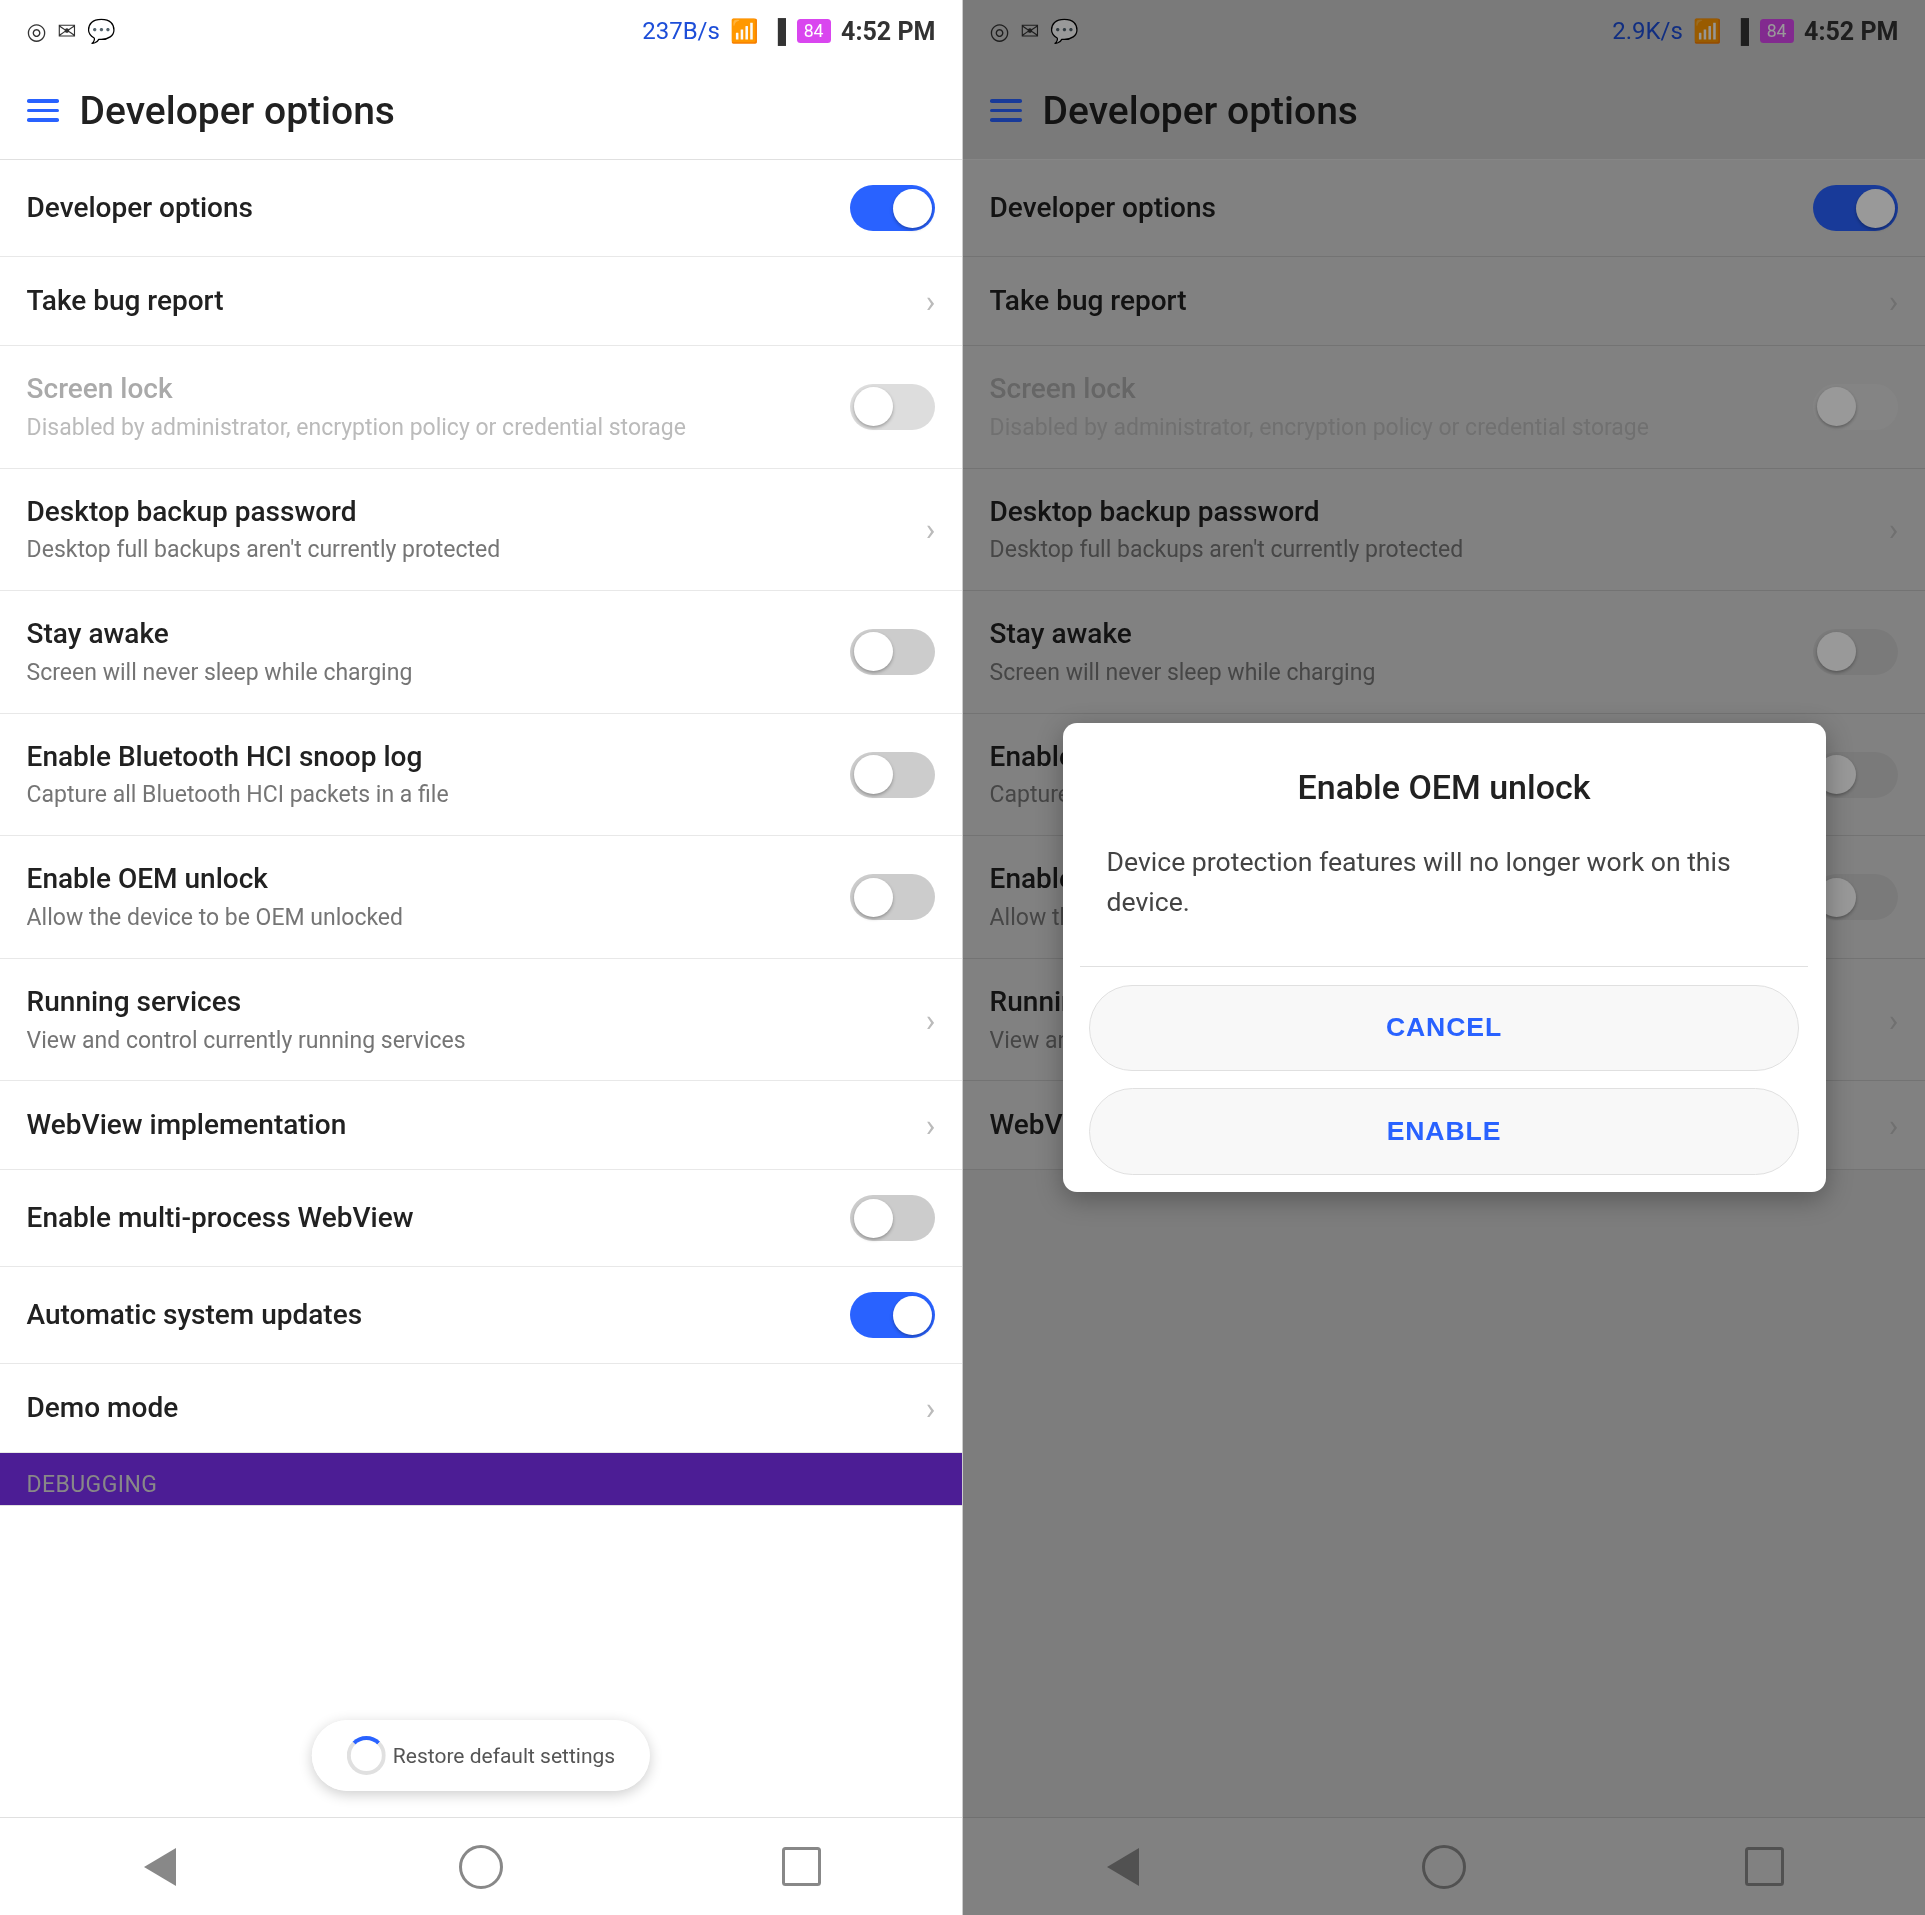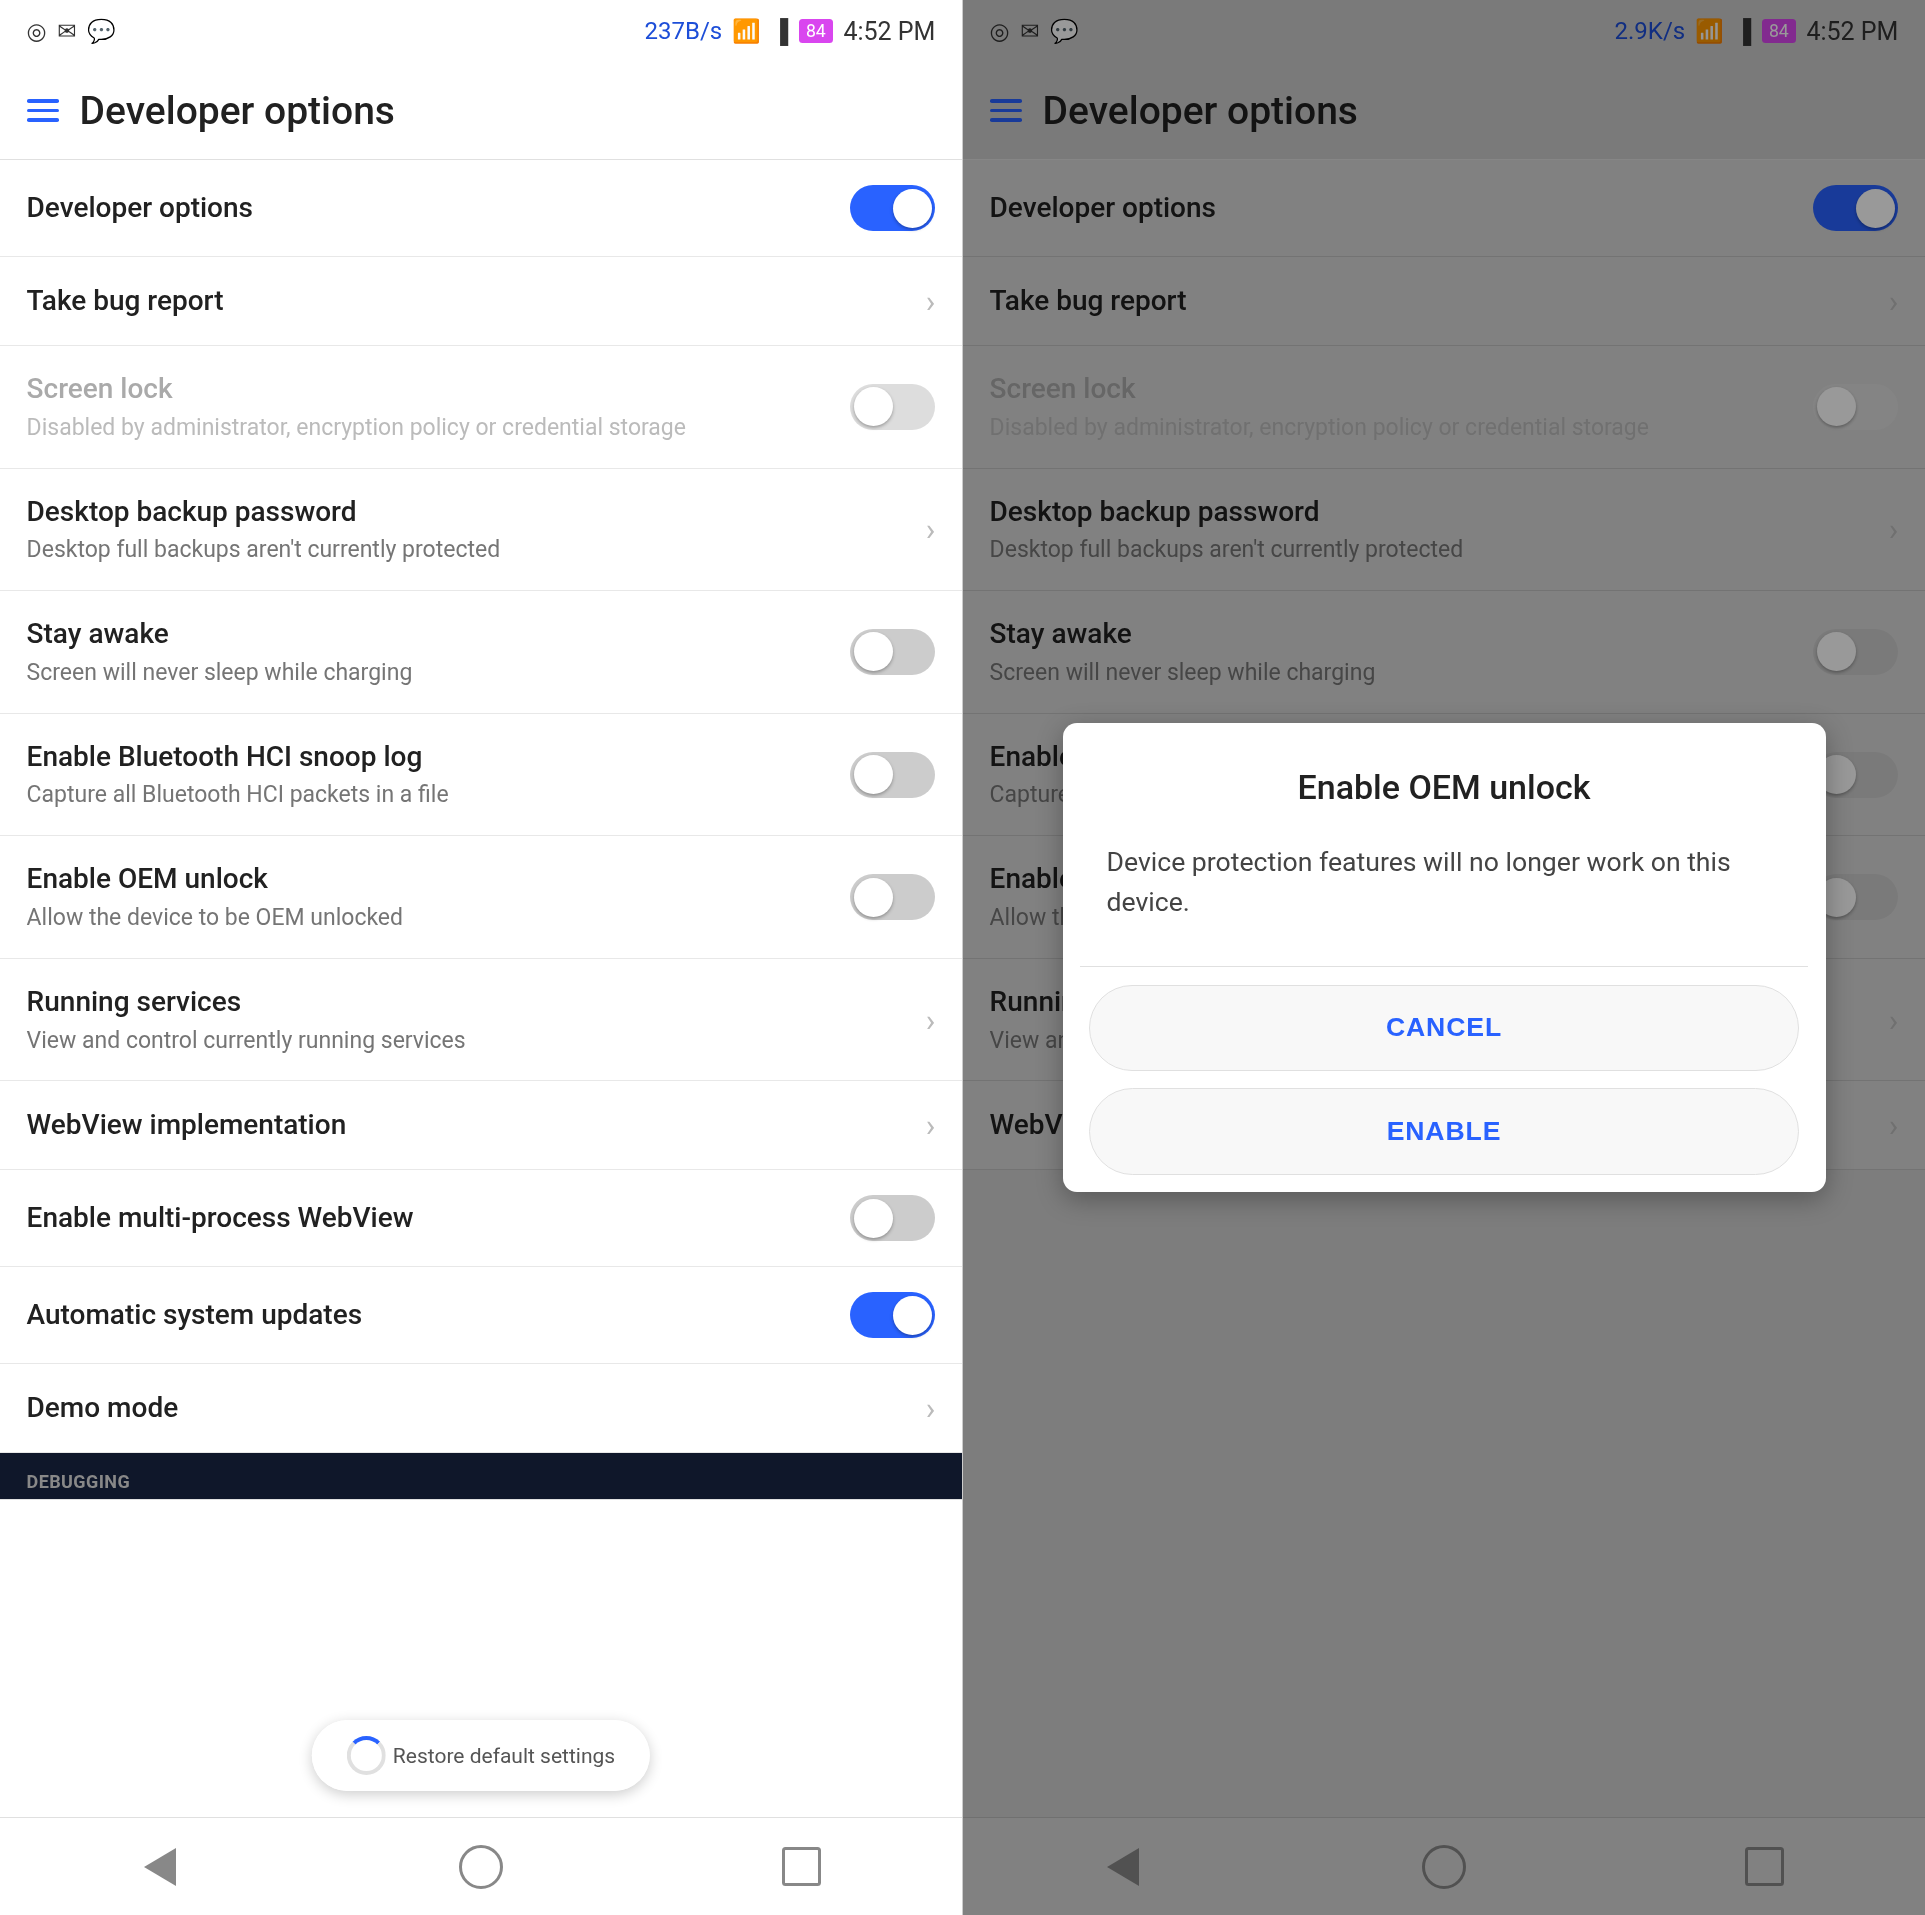--- a/index.html
+++ b/index.html
@@ -44,21 +44,21 @@
       gap: 10.6px;
       font-size: 23px;
       color: #333;
     }
     .status-icon {
       font-size: 23px;
       color: #333;
     }
     .status-time {
       font-size: 25px;
-      font-weight: 400;
+      font-weight: 700;
       color: #333;
     }
     .status-network {
       font-size: 24px;
       color: #1d4ed8;
     }
     .battery-badge {
       background: #d946ef;
       color: #fff;
       font-size: 17.7px;
@@ -162,25 +162,25 @@
     
     .chevron {
       font-size: 32px;
       color: #bbb;
       flex-shrink: 0;
     }
 
     
     .section-header {
       padding: 17.7px 26.6px 7px;
-      font-size: 18px;
+      font-size: 23px;
       color: #888;
-      font-weight: 700;
+      font-weight: 400;
       letter-spacing: 0.4px;
-      background: #0f172a;
+      background: #4c1d95;
       border-bottom: 0.9px solid #e0e0e0;
     }
 
     
     .toast-container {
       position: absolute;
       bottom: 124px;
       left: 50%;
       transform: translateX(-50%);
       display: flex;

